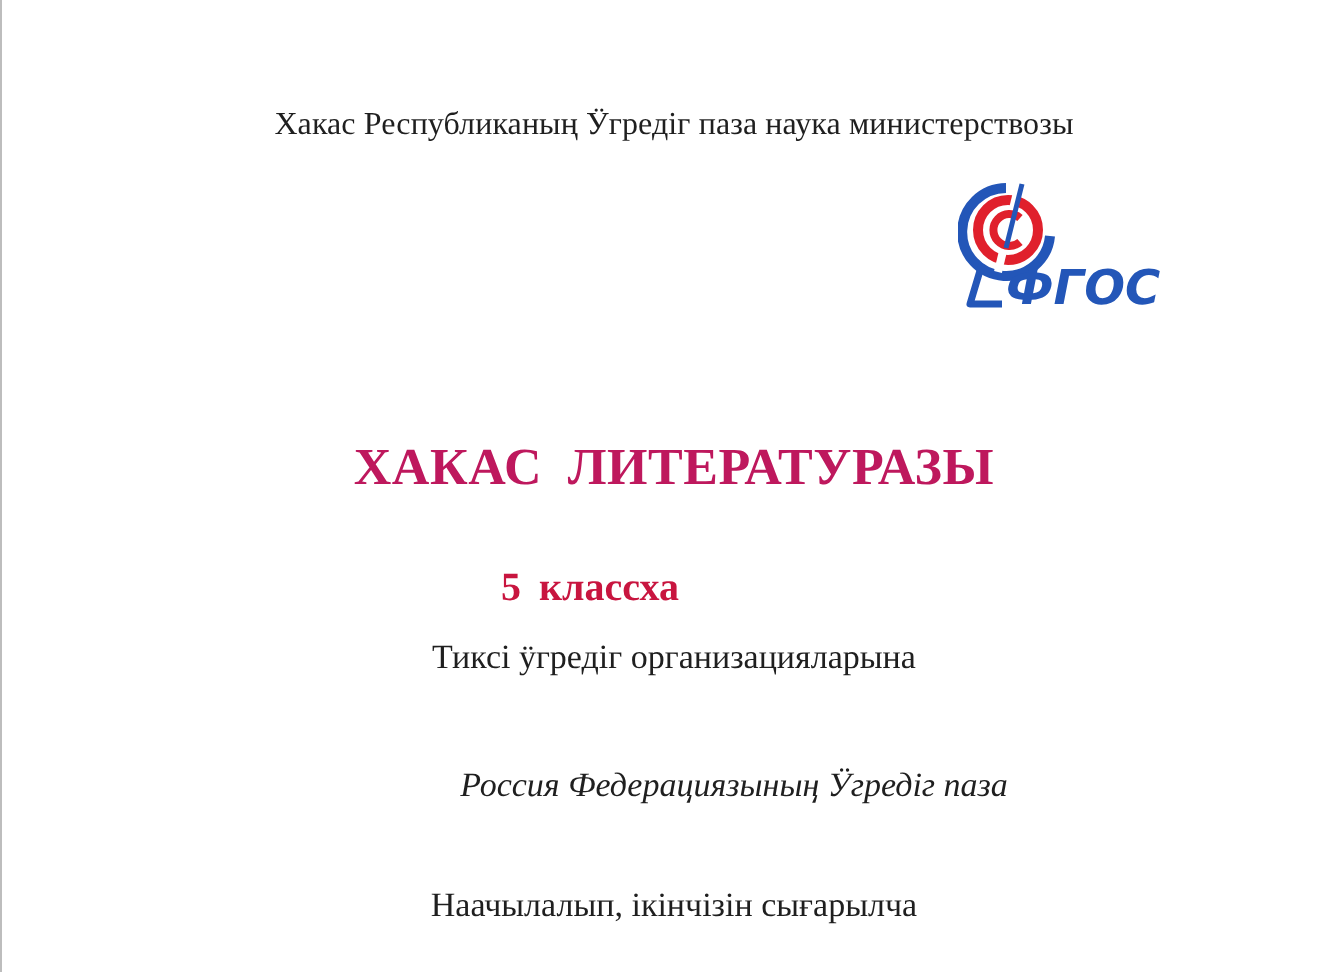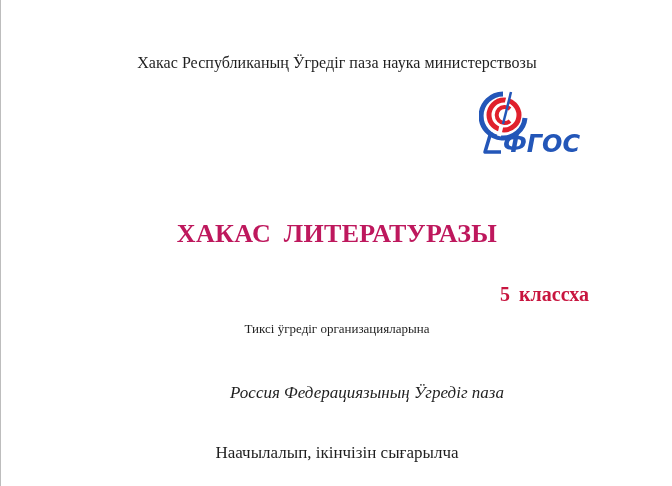--- a/index.html
+++ b/index.html
@@ -52,33 +52,33 @@
       font-weight: bold;
       color: #be185d;
       letter-spacing: 0.3px;
       word-spacing: 6px;
     }
     .grade {
       position: absolute;
       left: 0;
       width: 588px;
       top: 283px;
-      text-align: right;
+      text-align: center;
       font-size: 20px;
       font-weight: bold;
       color: #c8153f;
       word-spacing: 4px;
     }
     .desc {
       position: absolute;
       left: 0;
       width: 672px;
       top: 318px;
       text-align: center;
-      font-size: 13px;
+      font-size: 17px;
       line-height: 21px;
       color: #1f1f1f;
     }
     .approval {
       position: absolute;
       left: 0;
       width: 654px;
       top: 382px;
       text-align: center;
       font-size: 17px;

